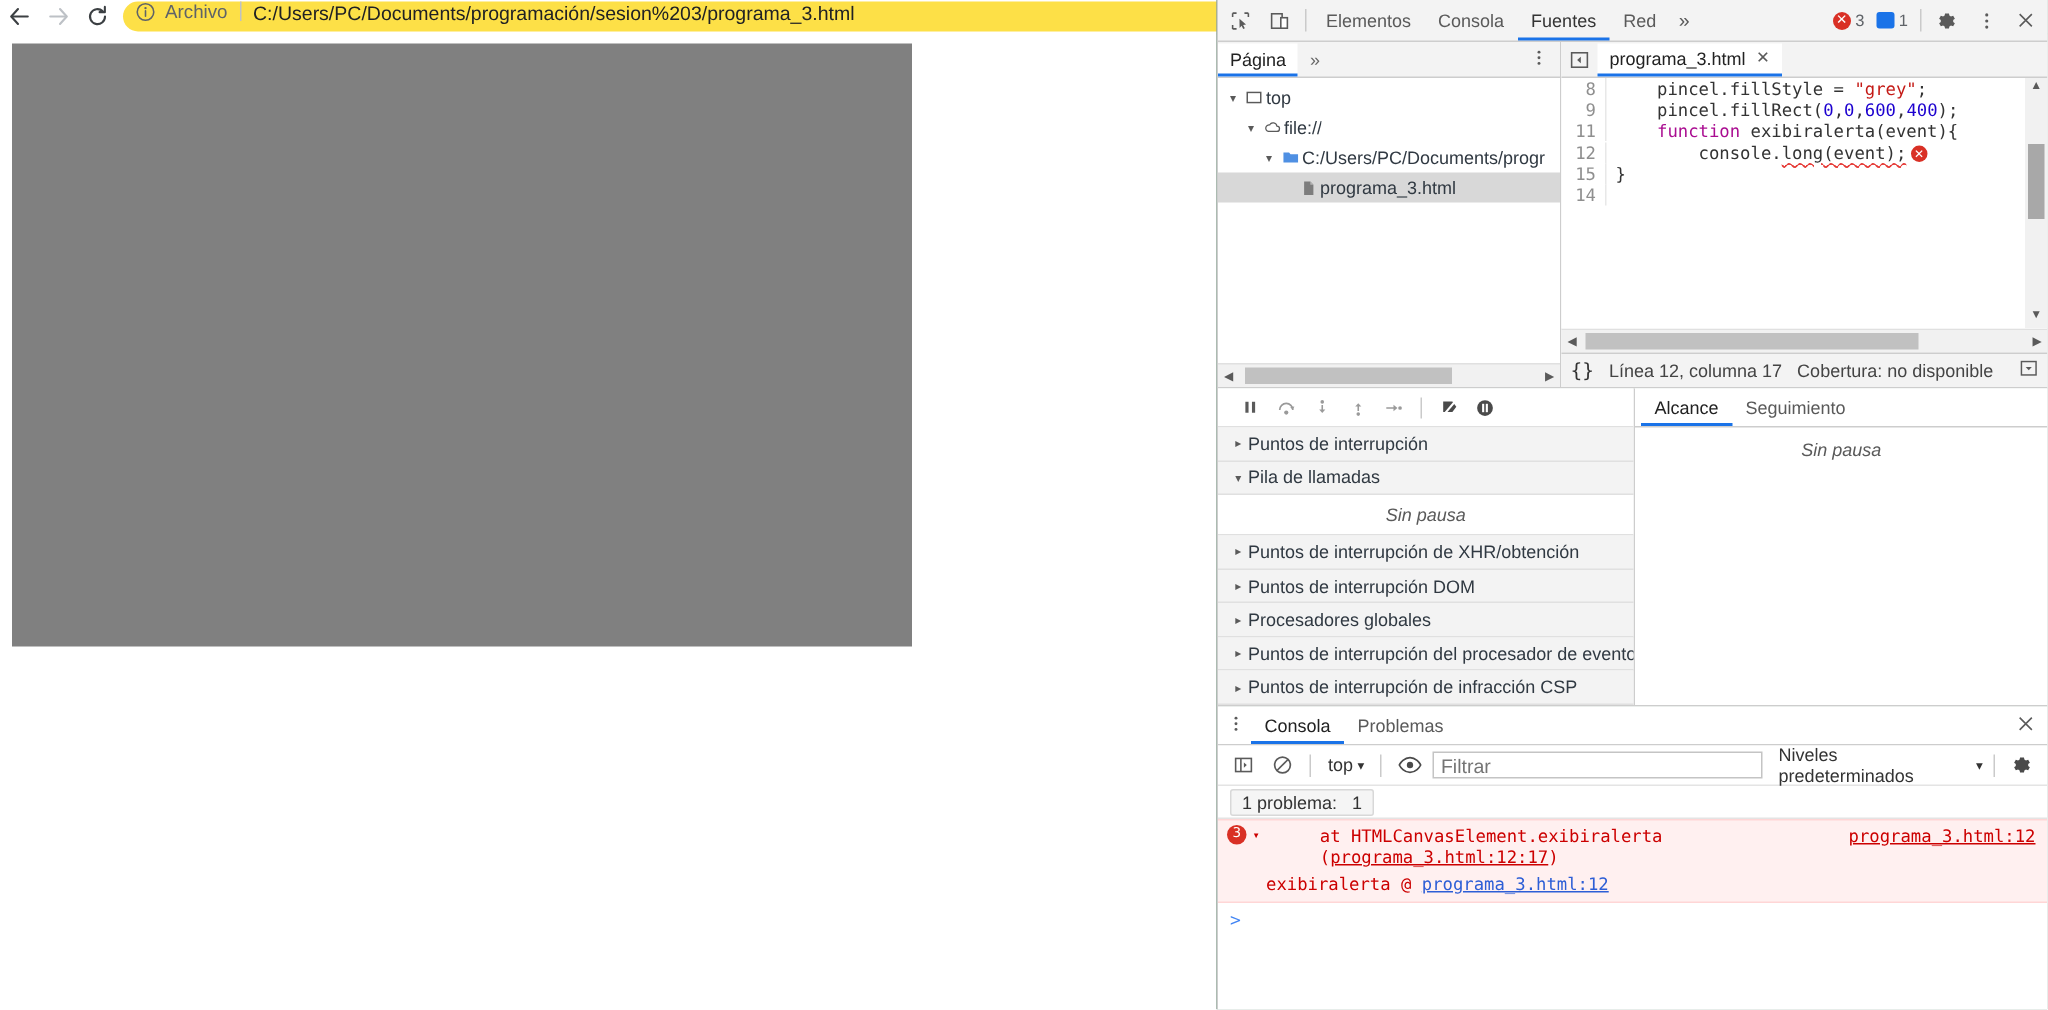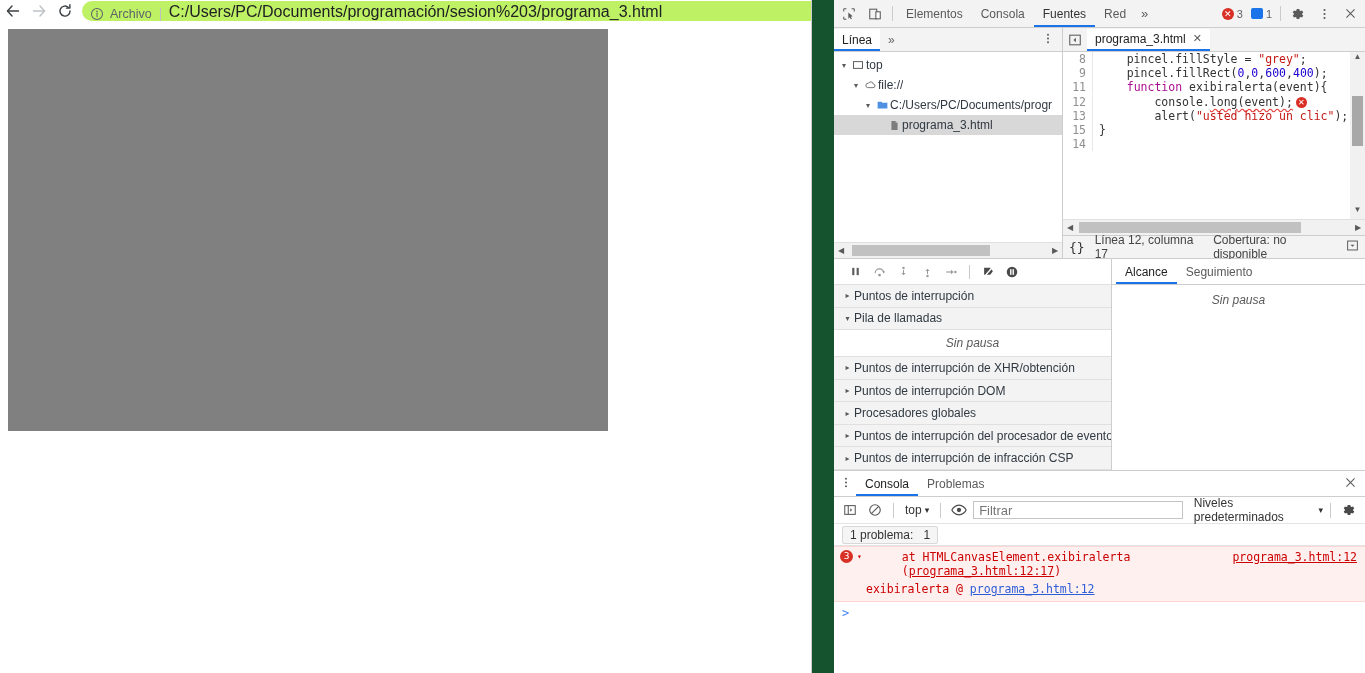--- a/index.html
+++ b/index.html
@@ -30,42 +30,42 @@
     width: 26px; height: 20px;
     display: flex; align-items: center; justify-content: center;
     flex: 0 0 auto;
   }
   .nav-btn svg { display: block; }
   #omnibox {
     flex: 1 1 auto;
     height: 20px;
     margin-left: 4px;
     margin-right: 4px;
-    background: #bef264;
+    background: #fde047;
     border-radius: 11px;
     display: flex;
-    align-items: flex-end;
+    align-items: flex-start;
     padding: 0 8px;
     min-width: 0;
   }
   #info-icon { flex: 0 0 auto; margin-right: 6px; display:flex; }
   #origin-label {
     font-size: 12.5px;
     color: #5f6368;
     white-space: nowrap;
     flex: 0 0 auto;
   }
   #omnibox-sep {
     width: 1px; height: 13px;
     background: #bdc1c6;
     margin: 0 8px;
     flex: 0 0 auto;
   }
   #url-text {
-    font-size: 16px;
+    font-size: 13px;
     color: #202124;
     white-space: nowrap;
     overflow: hidden;
     text-overflow: ellipsis;
     flex: 1 1 auto;
   }
   .omni-action { flex: 0 0 auto; margin-left: 6px; display: flex; align-items:center;}
   .tb-icon {
     width: 26px; height: 20px;
     display: flex; align-items: center; justify-content: center;
@@ -101,21 +101,20 @@
     position: absolute;
     left: 811px; top: 0;
     width: 554px; height: 673px;
     background: #14532d;
     border-left: 1px solid #cdcdcd;
     box-sizing: border-box;
     font-size: 12px;
     color: #303942;
     display: flex;
     flex-direction: column;
-    padding-left: 22px;
   }
   #devtools-toolbar {
     height: 27px;
     flex: 0 0 auto;
     display: flex;
     align-items: center;
     border-bottom: 1px solid #cdcdcd;
     background: #f3f3f3;
     padding: 0 2px;
   }
@@ -668,21 +667,21 @@
         <svg width="13" height="13" viewBox="0 0 16 16">
           <path d="M3 3l10 10M13 3L3 13" stroke="#5a5a5a" stroke-width="1.3"></path>
         </svg>
       </div>
     </div>
 
     <div id="sources-area">
 
       <div id="navigator-pane">
         <div id="navigator-tabs">
-          <div class="nav-tab active">Línea</div>
+          <div class="nav-tab active">Página</div>
           <div id="nav-tabs-more">»</div>
           <div id="nav-tabs-menu">
             <svg width="12" height="13" viewBox="0 0 16 16">
               <circle cx="8" cy="3" r="1.3" fill="#5a5a5a"></circle>
               <circle cx="8" cy="8" r="1.3" fill="#5a5a5a"></circle>
               <circle cx="8" cy="13" r="1.3" fill="#5a5a5a"></circle>
             </svg>
           </div>
         </div>
         <div id="file-tree">
@@ -759,24 +758,20 @@
             </div>
             <div class="code-line">
               <span class="ln">11</span>
               <span class="code-txt"><span class="tok-plain">    </span><span class="tok-kw">function</span><span class="tok-plain"> exibiralerta(event){</span></span>
             </div>
             <div class="code-line">
               <span class="ln">12</span>
               <span class="code-txt"><span class="tok-plain">        console.</span><span class="tok-plain tok-err">long</span><span class="tok-plain tok-err">(event);</span><span class="inline-err-dot">✕</span></span>
             </div>
             <div class="code-line">
-              <span class="ln">13</span>
-              <span class="code-txt"><span class="tok-plain">        alert(</span><span class="tok-str">"usted hizo un clic"</span><span class="tok-plain">);</span></span>
-            </div>
-            <div class="code-line">
               <span class="ln">15</span>
               <span class="code-txt"><span class="tok-plain">}</span></span>
             </div>
             <div class="code-line">
               <span class="ln">14</span>
               <span class="code-txt"></span>
             </div>
           </div>
           <div id="code-vscroll">
             <div class="vsb-arrow">▲</div>

